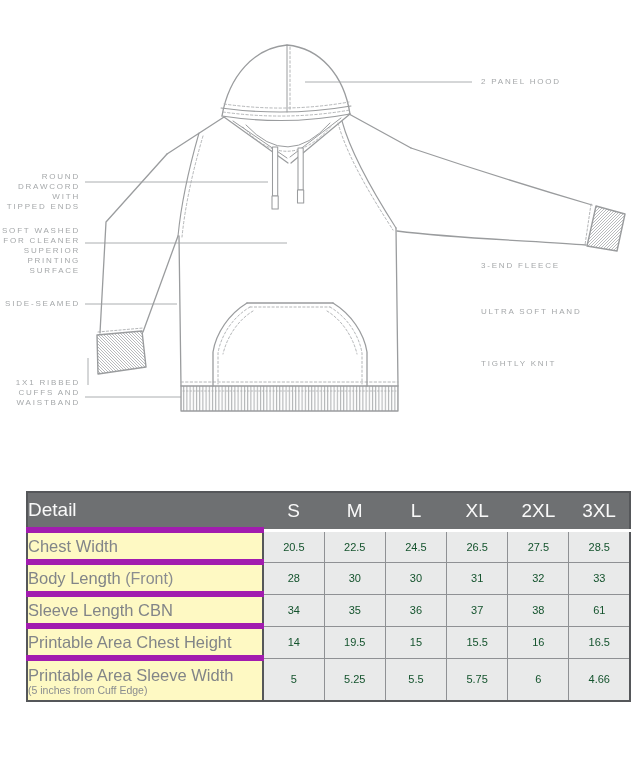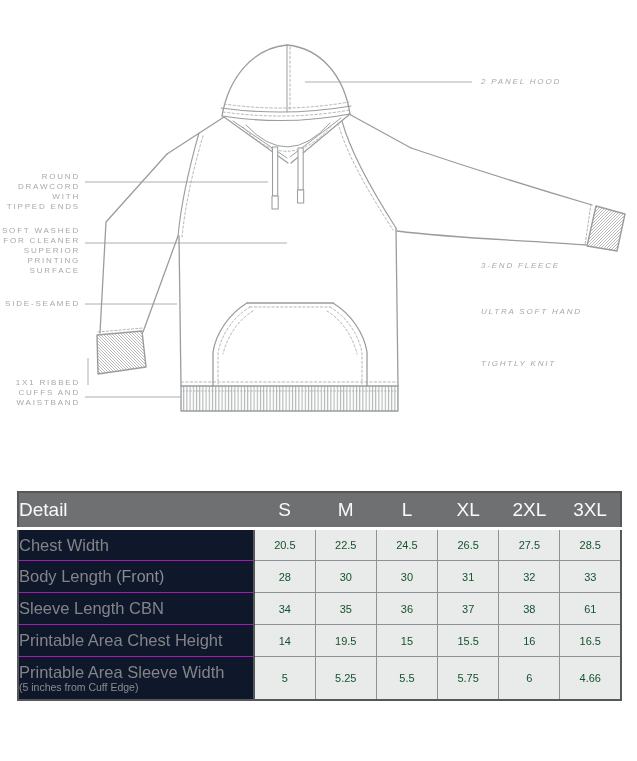--- a/index.html
+++ b/index.html
@@ -9,31 +9,31 @@
   .diagram svg{position:absolute;left:0;top:0;}
   .co-label{
     position:absolute;
     font-size:8px;
     letter-spacing:1.8px;
     line-height:10px;
     color:#a5a8aa;
     white-space:pre-line;
   }
   .co-left{right:557px;text-align:right;width:160px;}
-  .co-right{left:481px;text-align:left;width:150px;font-style:italic;}
-
-  .chart-wrap{position:absolute;left:17px;top:491px;}
+  .co-right{left:481px;text-align:left;width:150px;}
+
+  .chart-wrap{position:absolute;left:26px;top:491px;}
   table.size-chart{border-collapse:collapse;table-layout:fixed;width:603px;
     border:2px solid #55575a;}
   table.size-chart th,table.size-chart td{padding:0;font-weight:normal;}
   th.h-detail{background:#6e7072;color:#f9f9f9;font-size:19px;text-align:left;padding-left:10px;height:34px;}
   th.h-size{background:#6e7072;color:#f9f9f9;font-size:19px;text-align:center;height:34px;}
   tr.hdr th{border-bottom:3px solid #ffffff;}
-  td.lbl{background:#0f172a;color:#828588;font-size:16.5px;padding-left:8px;
-    border-right:2px solid #55575a;border-top:1px solid #a21caf;}
+  td.lbl{background:#fef9c3;color:#828588;font-size:16.5px;padding-left:8px;
+    border-right:2px solid #55575a;border-top:6px solid #a21caf;}
   td.val{background:#e9eaea;color:#14532d;font-size:11px;text-align:center;
     border:1px solid #8f9194;border-top:1px solid #717376;}
   tr.r{height:32px;}
   tr.r-tall{height:43px;}
   .note-inline{font-size:16px;color:#8a8d90;}
   .note-block{display:block;font-size:10.5px;line-height:11px;color:#8a8d90;}
 </style>
 </head>
 <body>
 

